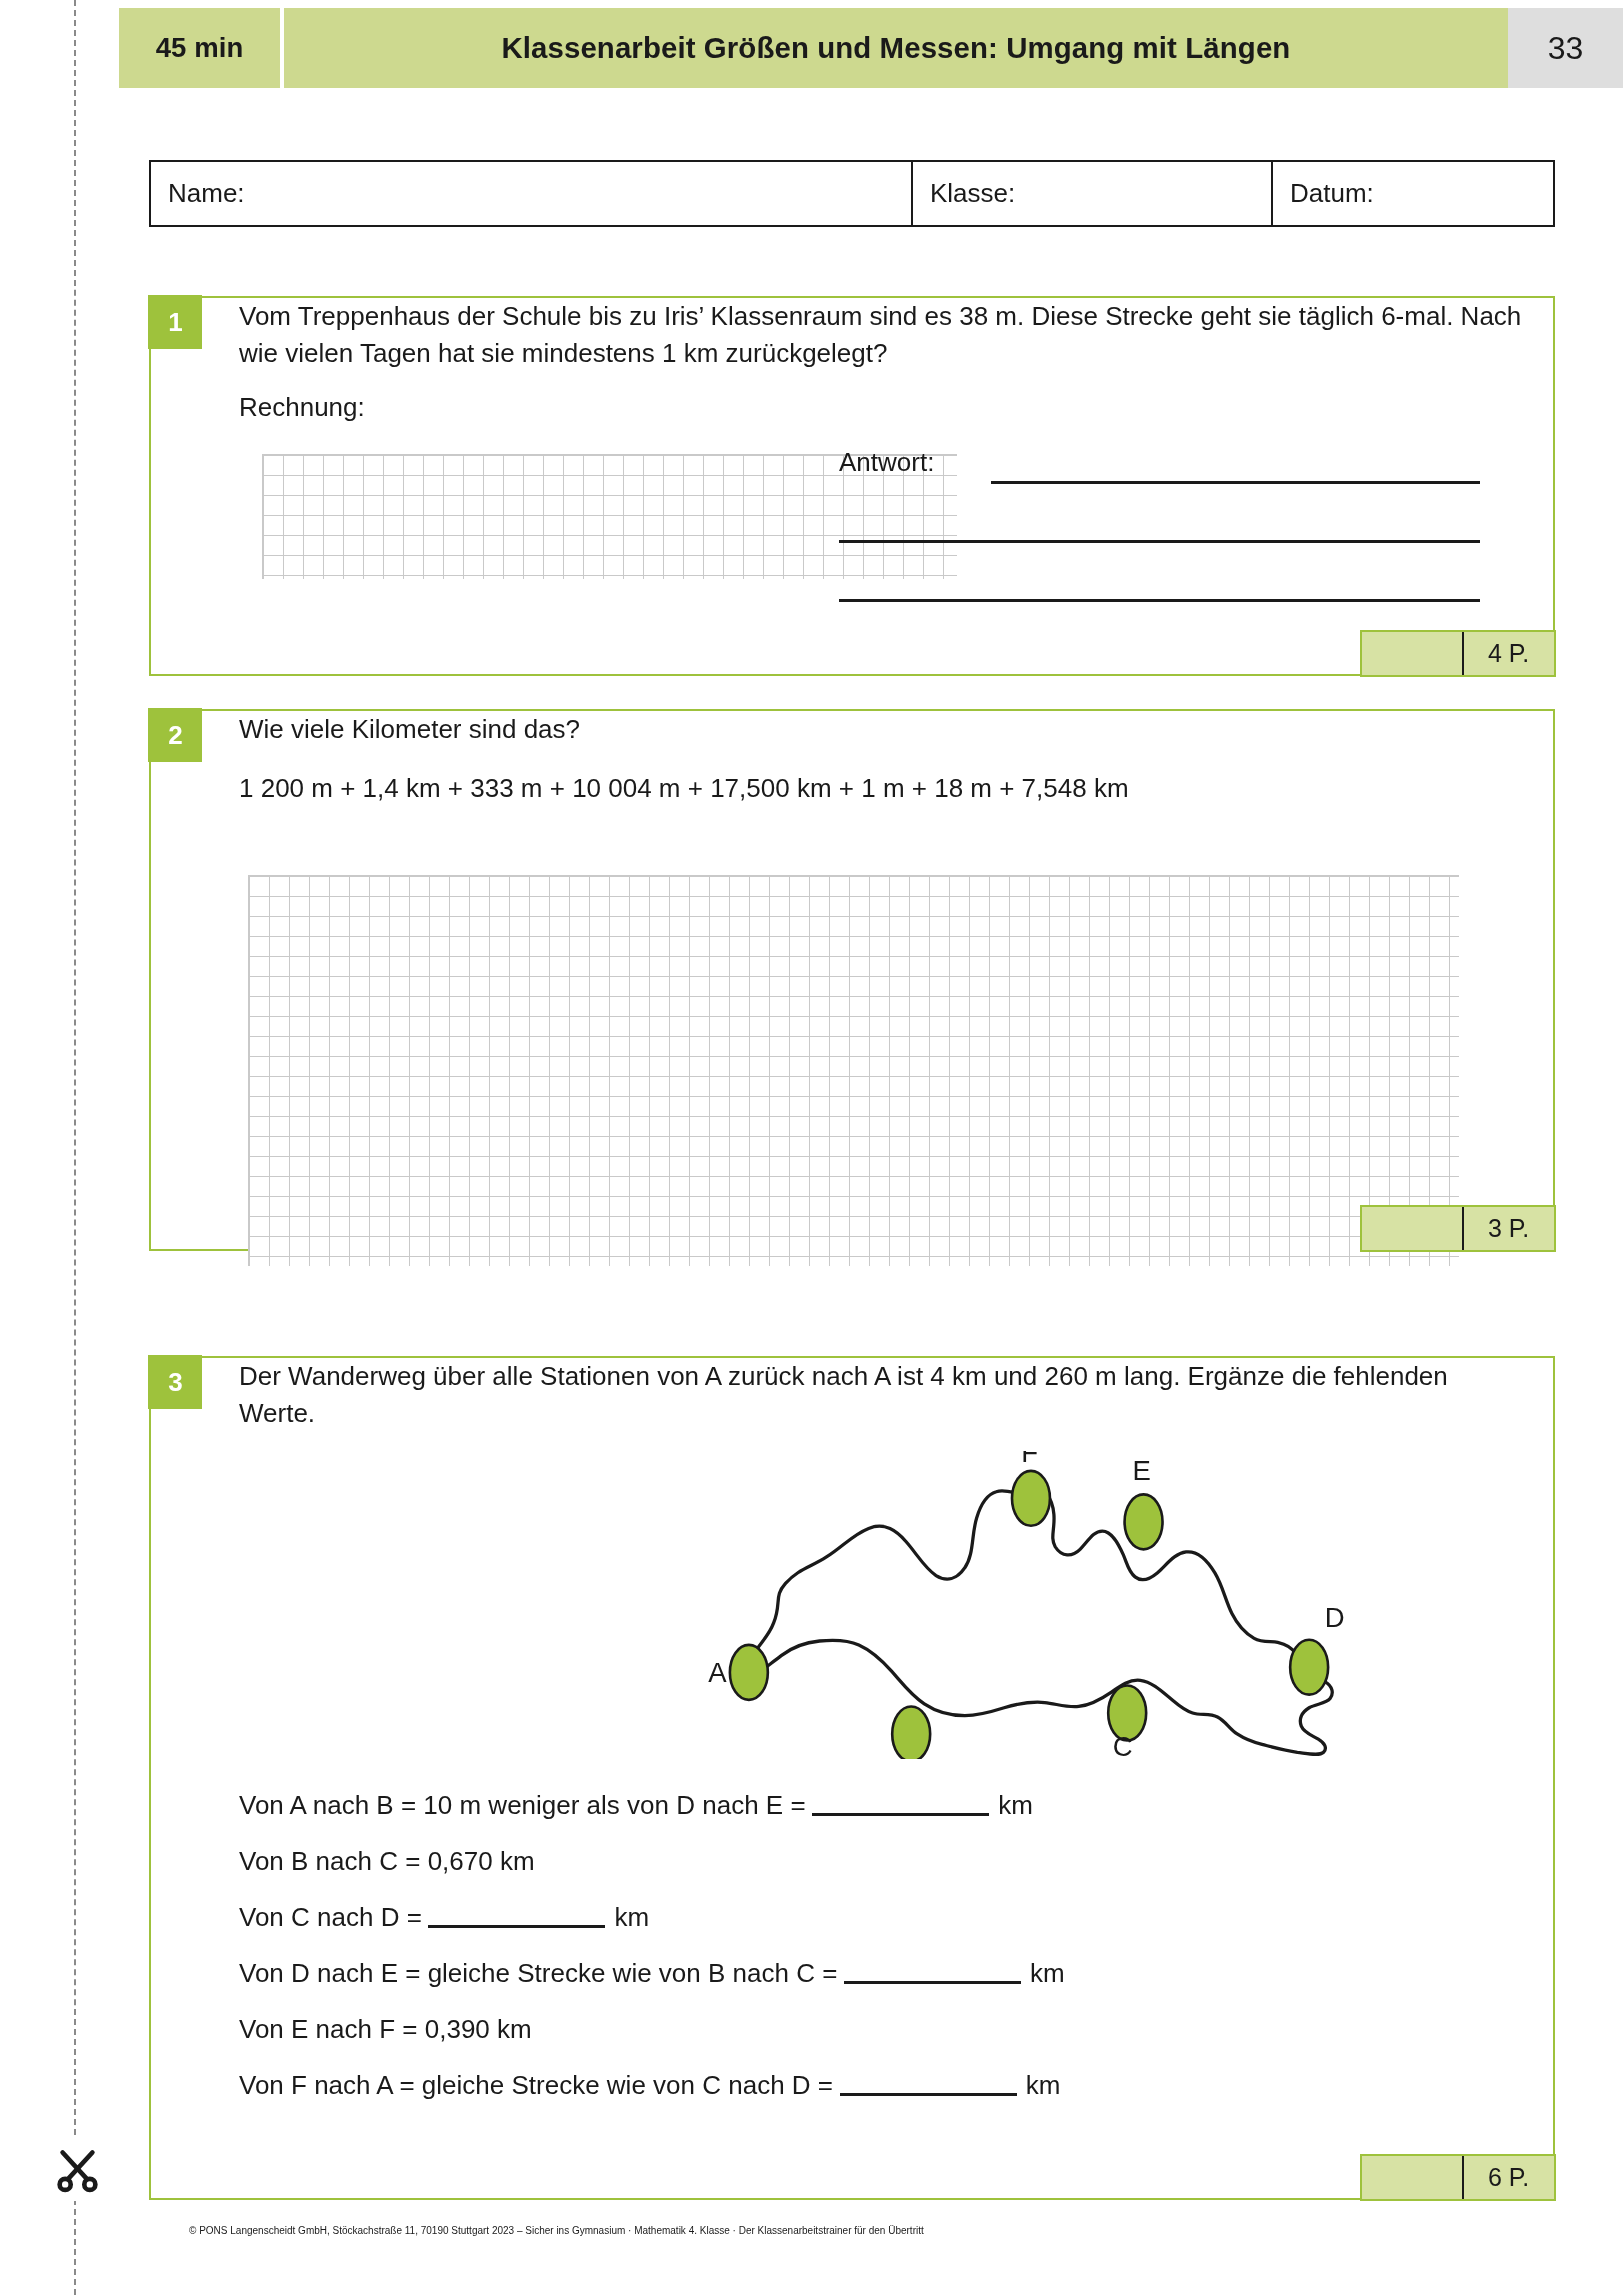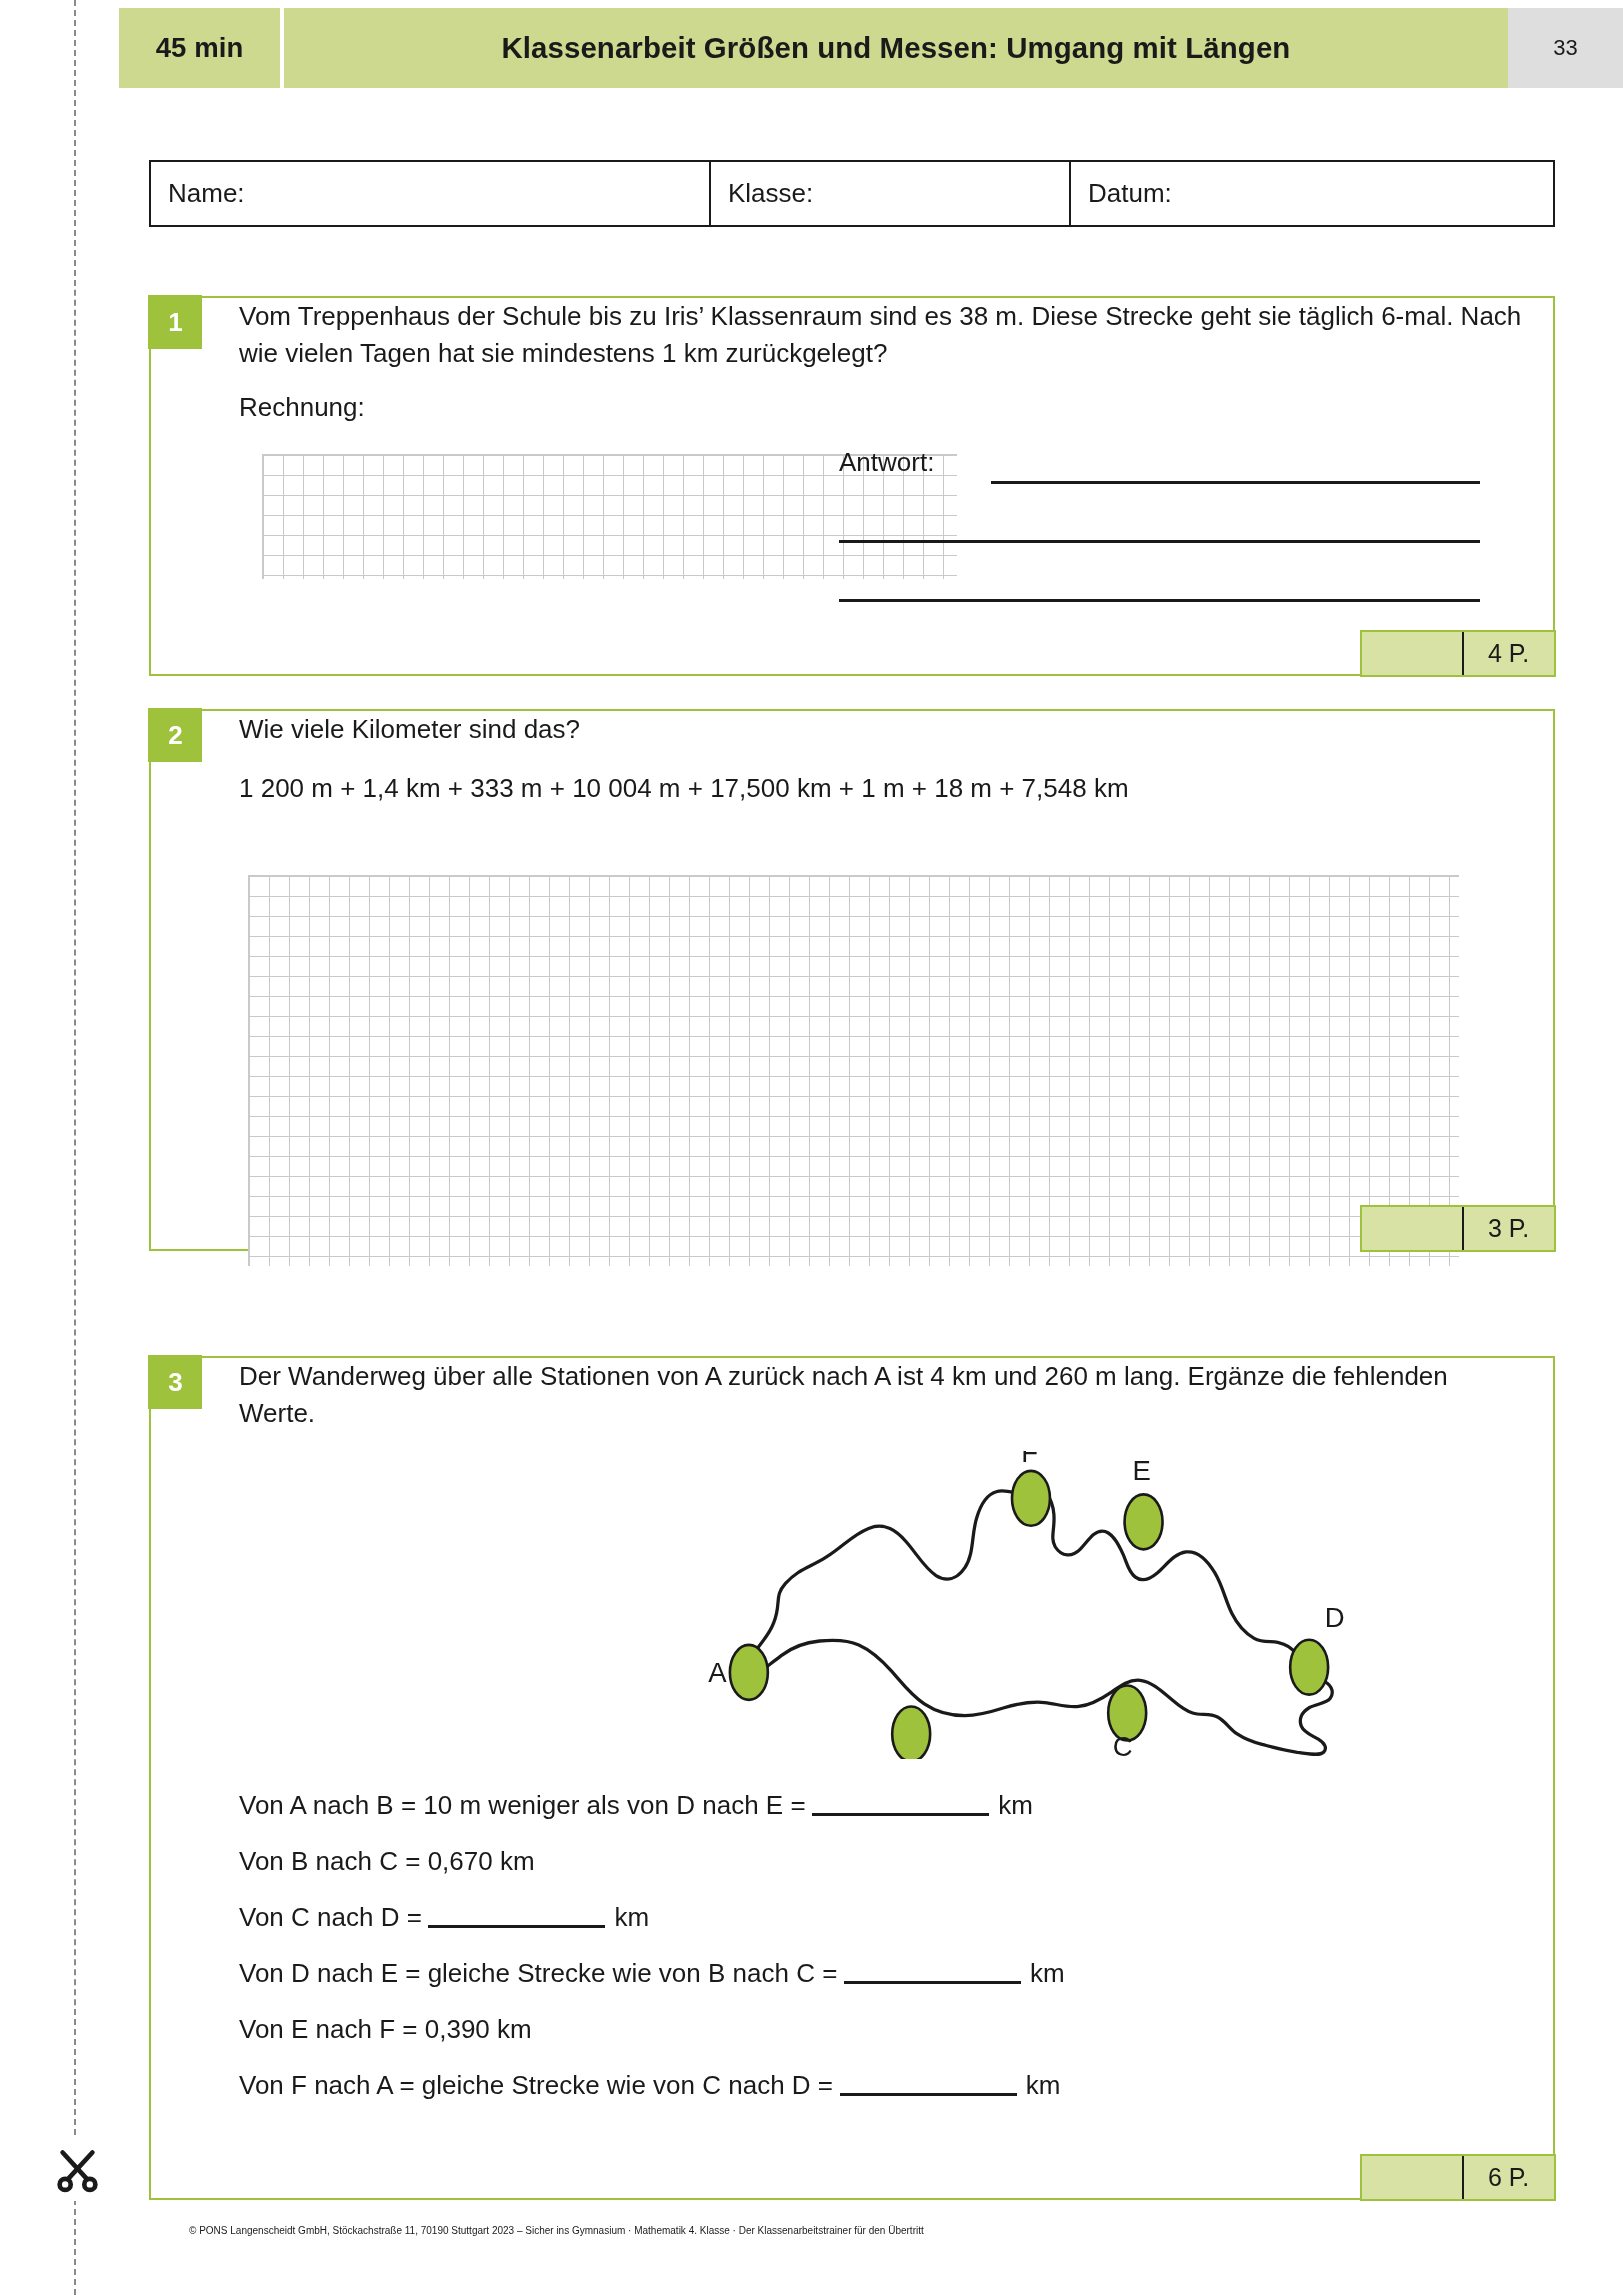--- a/index.html
+++ b/index.html
@@ -68,42 +68,42 @@
     font-size: 29.4px;
     font-weight: bold;
     letter-spacing: 0.1px;
   }
   .hdr-page {
     width: 115px;
     background: #dedede;
     display: flex;
     align-items: center;
     justify-content: center;
-    font-size: 22px;
+    font-size: 32px;
   }
 
   
   .namerow {
     position: absolute;
     left: 149px;
     top: 160px;
     width: 1406px;
     height: 67px;
     border: 2.6px solid #1a1a1a;
     box-sizing: border-box;
     display: flex;
   }
   .namerow .cell {
     display: flex;
     align-items: center;
     padding-left: 17px;
     font-size: 26px;
     box-sizing: border-box;
   }
-  .namerow .c-name  { width: 558px; }
+  .namerow .c-name  { width: 760px; }
   .namerow .c-klasse{ width: 360px; border-left: 2.6px solid #1a1a1a; }
   .namerow .c-datum { flex: 1;      border-left: 2.6px solid #1a1a1a; }
 
   
   .task {
     position: absolute;
     left: 149px;
     width: 1406px;
     border: 2.6px solid #9ec23c;
     box-sizing: border-box;

